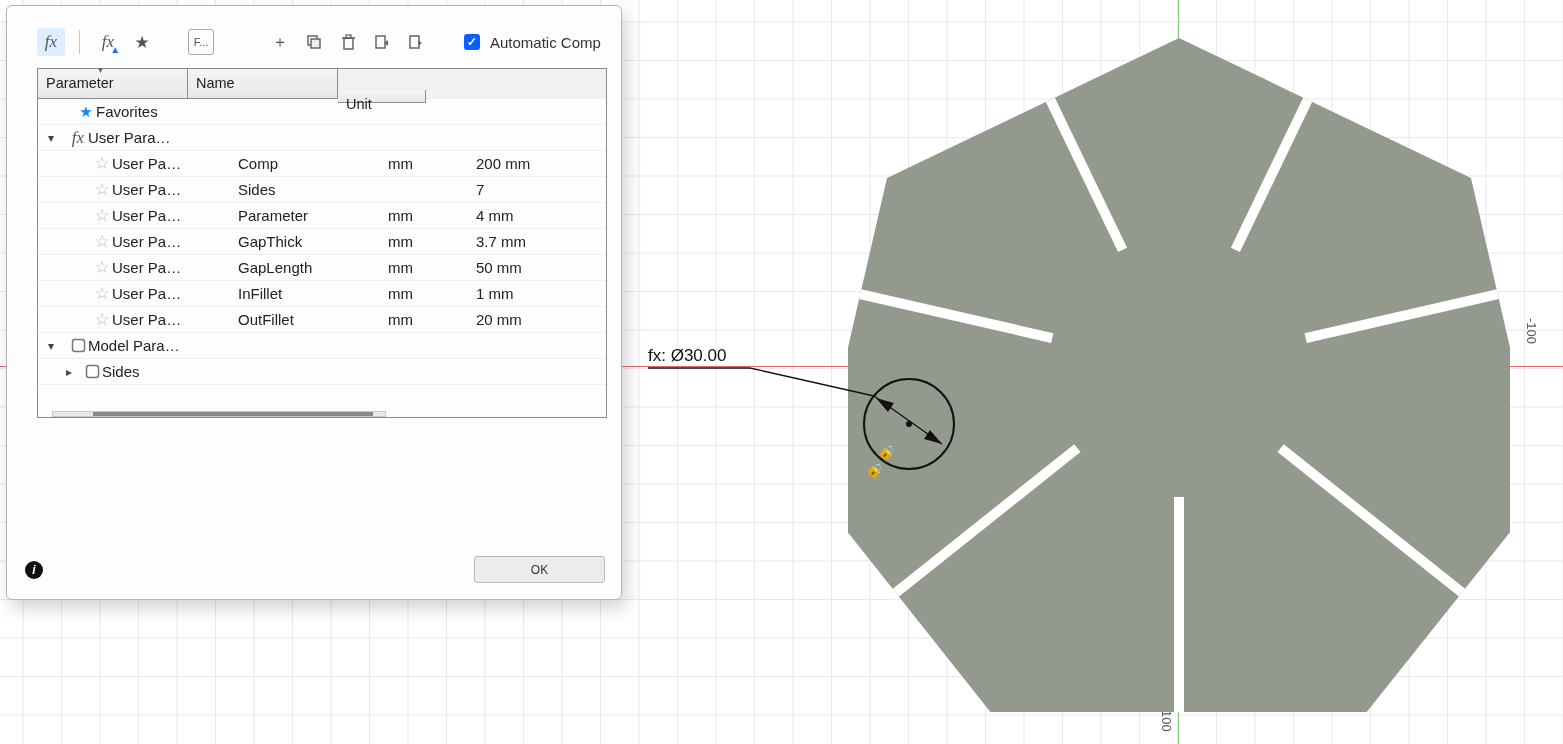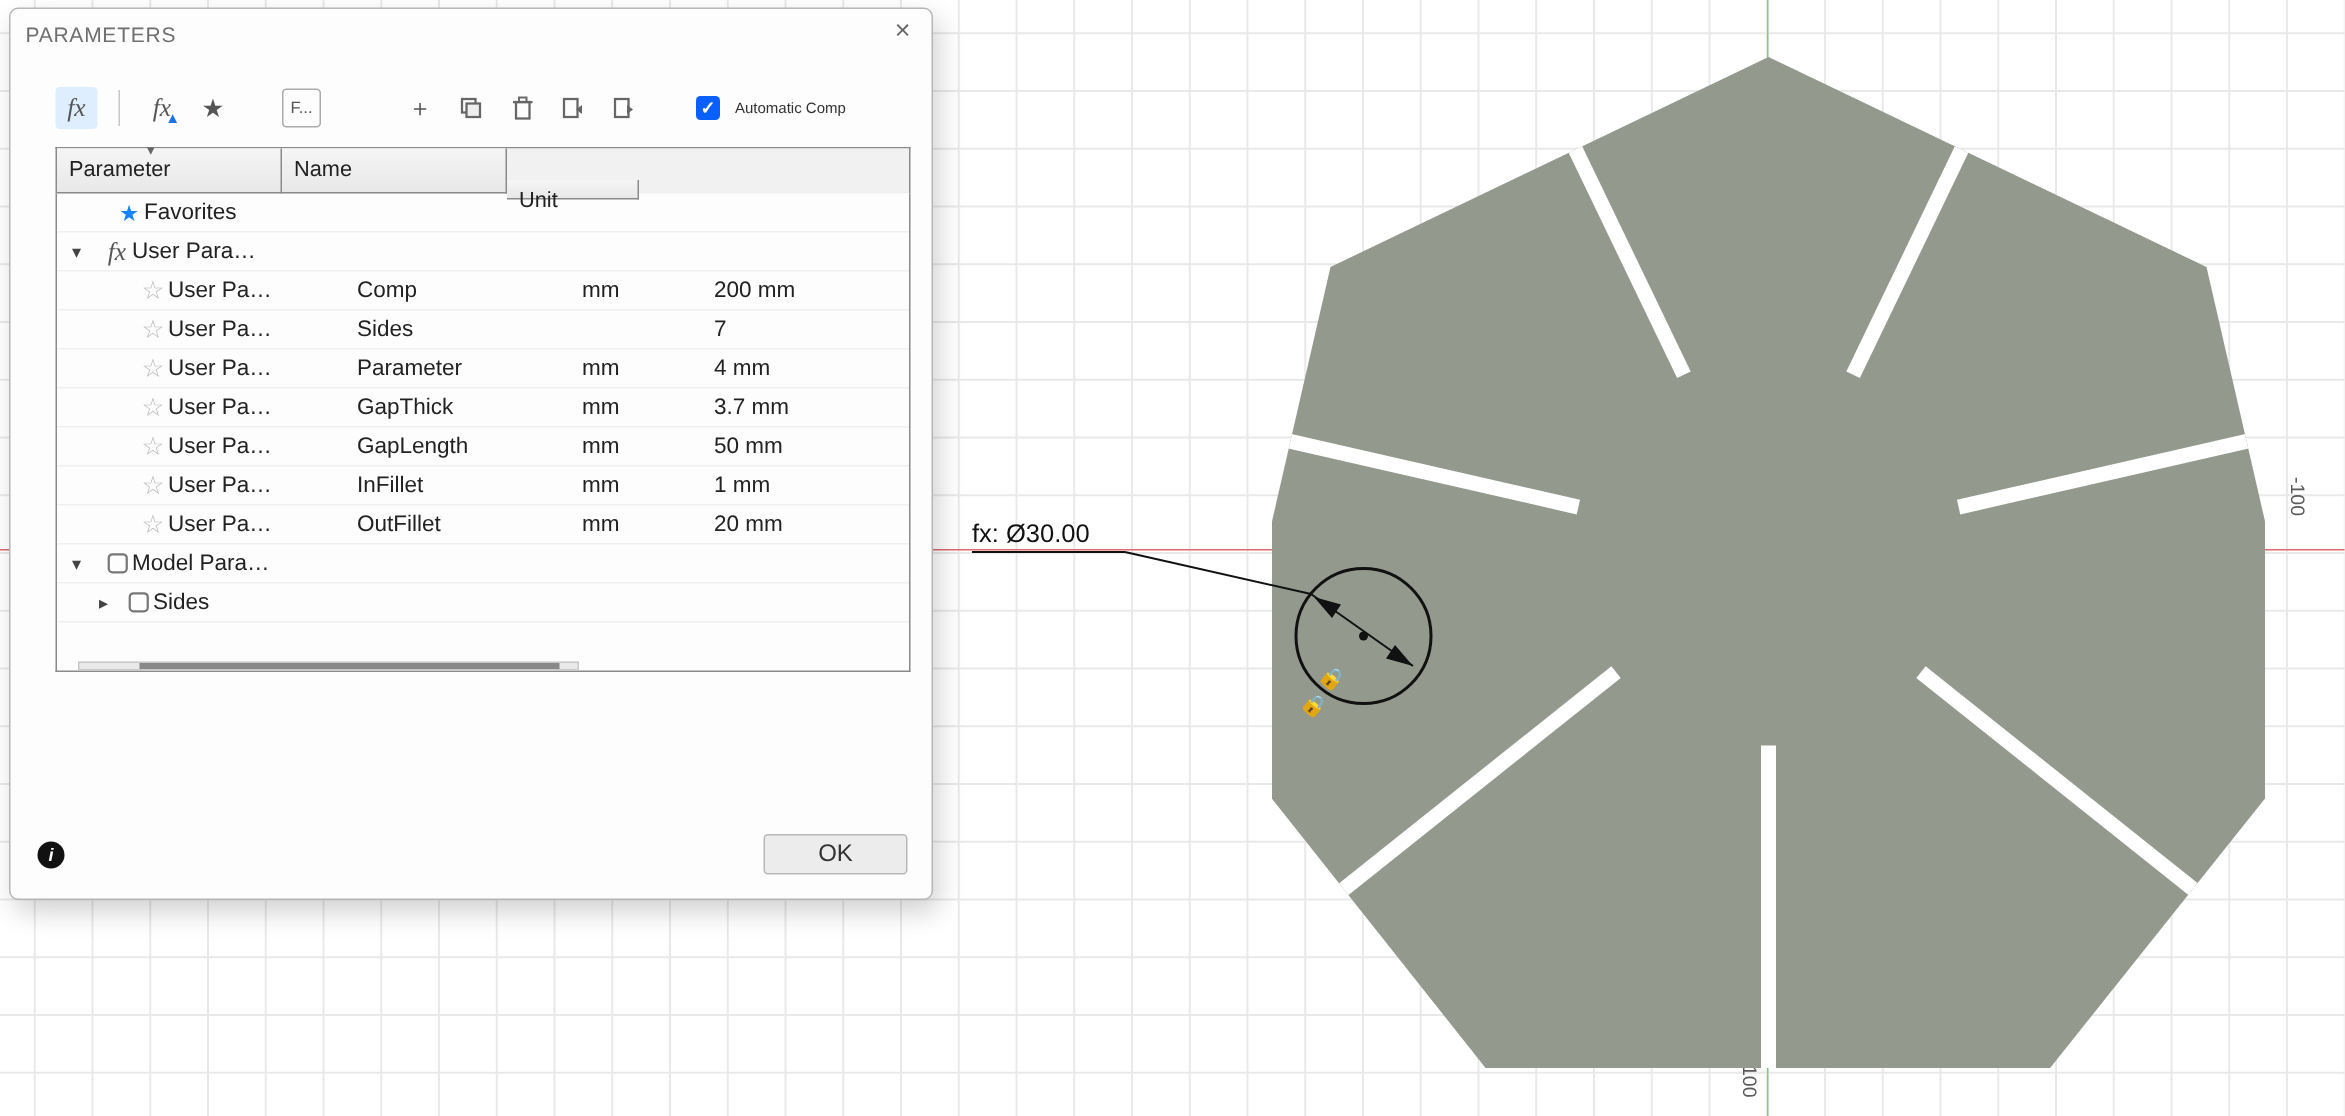--- a/index.html
+++ b/index.html
@@ -47,21 +47,21 @@
   .toolbar-row {
     padding:22px 14px 8px 30px; display:flex; align-items:center; gap:6px; color:#555; font-size:14px;
   }
   .tbtn { width:28px; height:28px; display:flex; align-items:center; justify-content:center; color:#555; font-size:16px; border-radius:3px; cursor:pointer; }
   .tbtn.active { background:#deeefe; }
   .tbtn svg { display:block; }
   .vsep { width:1px; height:24px; background:#c7c7c7; margin:0 8px; }
   .fbox { width:26px; height:26px; border:1px solid #aaa; border-radius:3px; font-size:11px; color:#555; display:flex; align-items:center; justify-content:center; margin-left:26px; cursor:pointer; }
   .chk { width:16px; height:16px; background:#0a60ff; border-radius:3px; display:inline-flex; align-items:center; justify-content:center; margin-right:4px; margin-left:28px; cursor:pointer; }
   .chk::after{content:"✓"; color:#fff; font-size:12px; font-weight:bold;}
-  .chk-label { font-size:10px; color:#333; white-space:nowrap; overflow:hidden; max-width:128px; }
+  .chk-label { font-size:15px; color:#333; white-space:nowrap; overflow:hidden; max-width:128px; }
 
   .grid-wrap { margin:4px 14px 0 30px; border:1px solid #8a8a8a; border-bottom:none; }
   .grid-head { display:flex; background:#f1f1f1; height:30px; font-size:14.5px; color:#222; }
   .grid-head > div { border-right:1px solid #8a8a8a; border-bottom:1px solid #8a8a8a; padding:6px 8px; background:linear-gradient(#f5f5f5,#e8e8e8); }
   .col-param { width:150px; position:relative; }
   .col-name  { width:150px; }
   .col-unit  { width: 88px; margin-top: 21px; }
   .col-expr  { flex:1; }
   .sort-ind { position:absolute; left:60px; top:-5px; font-size:10px; color:#666; }
 
@@ -78,21 +78,21 @@
   .row .cell-unit { width: 88px; }
   .row .cell-expr { flex:1; }
   .indent1 { padding-left: 24px; }
   .indent2 { padding-left: 54px; }
 
   .inner-scroll { height:6px; background:#e9e9e9; position:relative; border:1px solid #c8c8c8; margin:26px 220px 0 14px; }
   .inner-scroll .thumb{position:absolute; left:40px; top:0; height:4px; width:280px; background:#888;}
 
   .bottombar { margin-top:auto; padding:8px 16px 16px 18px; display:flex; align-items:center; }
   .info-icon { width:18px; height:18px; border-radius:50%; background:#111; color:#fff; font-size:12px; font-weight:bold; display:flex; align-items:center; justify-content:center; font-style:italic; cursor:pointer; }
-  .ok-btn { margin-left:auto; width:96px; height:27px; background:#ececec; border:1px solid #b8b8b8; border-radius:3px; font-size:16px; color:#333; cursor:pointer; }
+  .ok-btn { margin-left:auto; width:131px; height:27px; background:#ececec; border:1px solid #b8b8b8; border-radius:3px; font-size:12px; color:#333; cursor:pointer; }
 
   .fx-italic { font-style: italic; color:#555; font-family: "Times New Roman", serif; font-size:17px; }
   .star { font-size:17px; }
 </style>
 </head>
 <body>
 
 <div class="canvas">
   <div class="axis-x"></div>
   <div class="axis-y"></div>
@@ -146,24 +146,20 @@
     <line class="leader" x1="234" y1="50" x2="302" y2="98"></line>
     <polygon class="arrowhead" points="302,98 290,84 284,93"></polygon>
     <polygon class="arrowhead" points="236,52 248,66 254,57"></polygon>
   </svg>
   <div class="dim-text">fx: Ø30.00</div>
   <span class="lock-icon" style="left:880px; top:444px; transform:rotate(40deg);">🔒</span>
   <span class="lock-icon" style="left:868px; top:462px; transform:rotate(40deg);">🔒</span>
 </div>
 
 <div class="dialog">
-  <div class="titlebar">
-    <span>PARAMETERS</span>
-    <span class="close">×</span>
-  </div>
 
   <div class="toolbar-row">
     <div class="tbtn active">
         <span class="fx-italic">fx</span>
       </div>
     <div class="vsep"></div>
     <div class="tbtn">
       <span class="fx-italic" style="position:relative;">fx<span style="position:absolute;right:-6px;bottom:-3px;font-size:10px;color:#1a73e8;font-style:normal;">▲</span></span>
     </div>
     <div class="tbtn">

